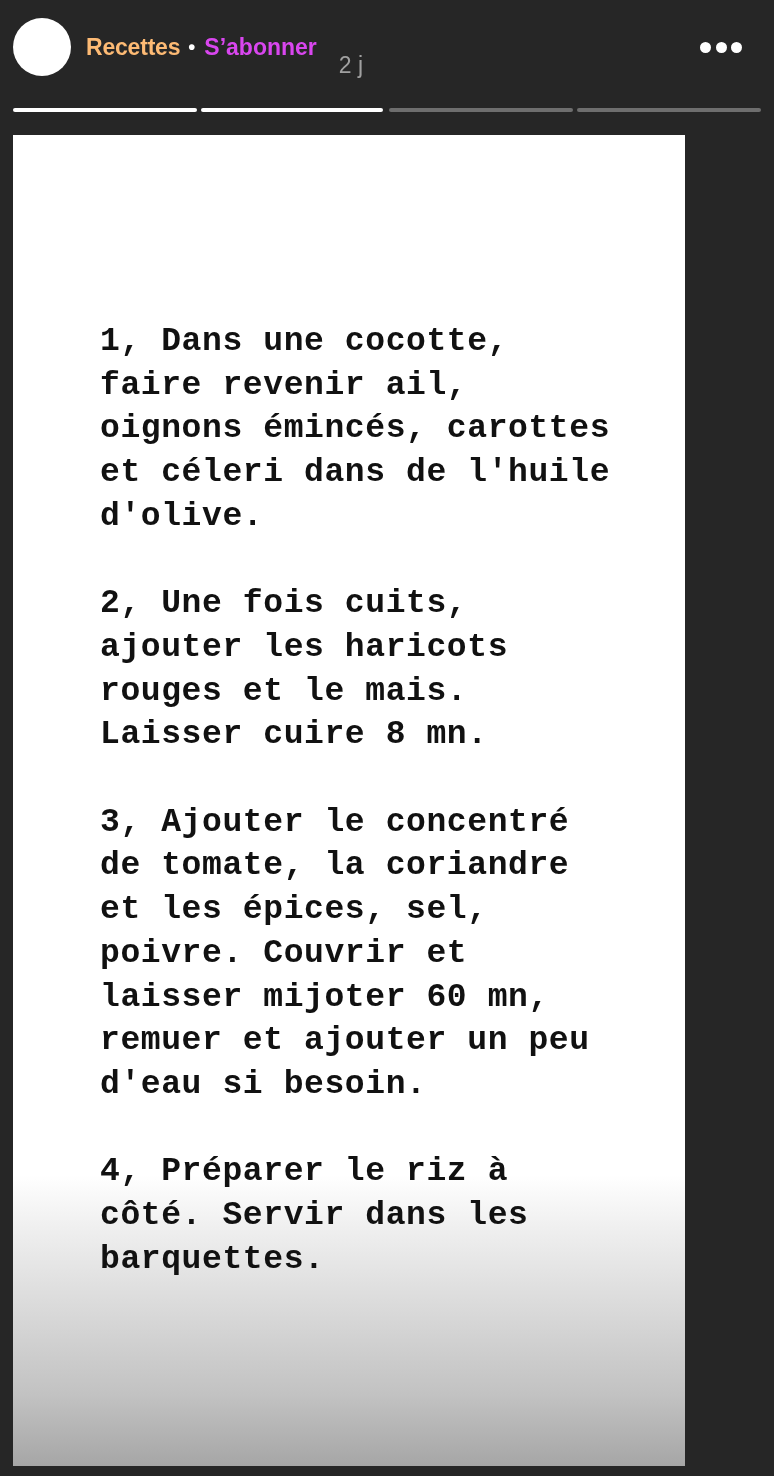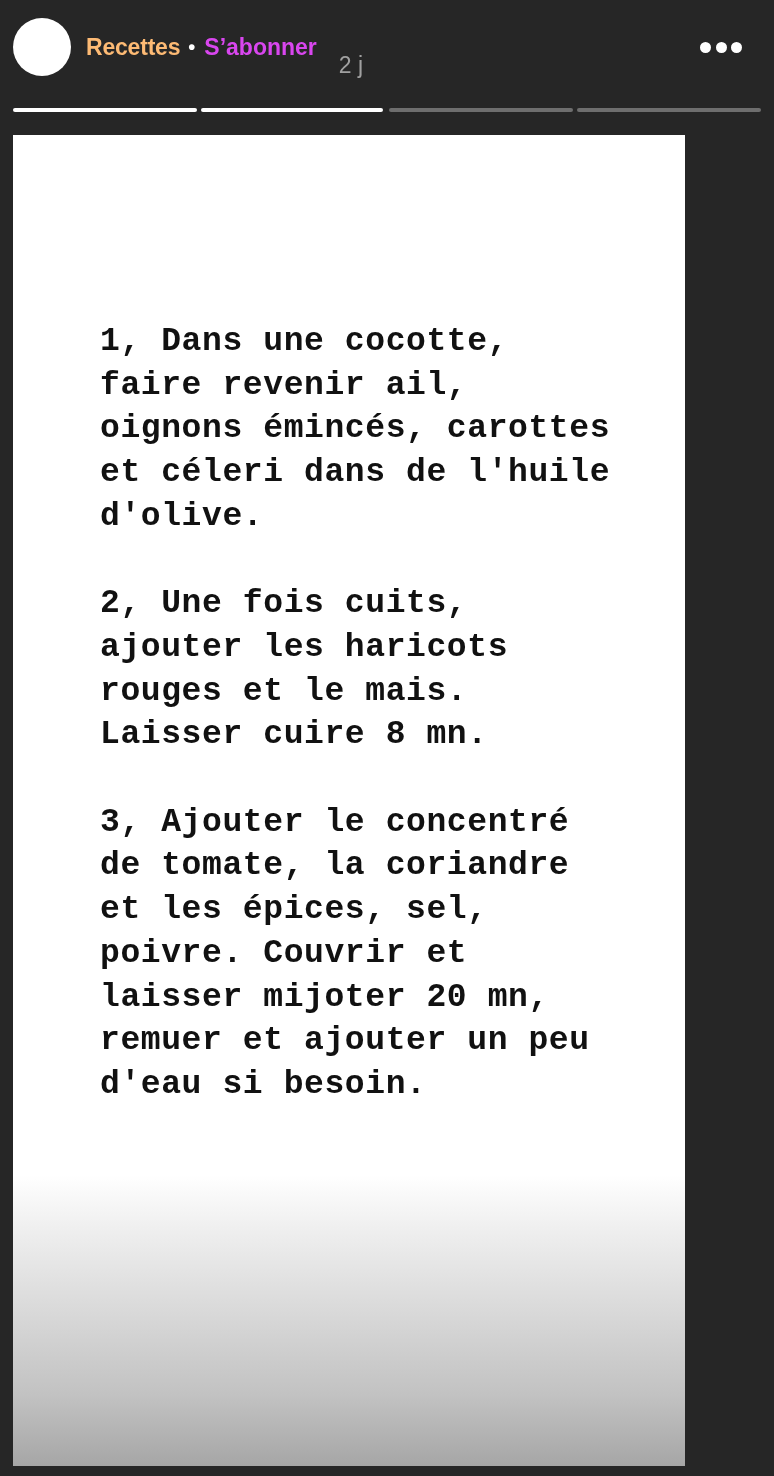--- a/index.html
+++ b/index.html
@@ -164,19 +164,22 @@
 et céleri dans de l'huile
 d'olive.</div>
       <div class="step">2, Une fois cuits,
 ajouter les haricots
 rouges et le mais.
 Laisser cuire 8 mn.</div>
       <div class="step">3, Ajouter le concentré
 de tomate, la coriandre
 et les épices, sel,
 poivre. Couvrir et
-laisser mijoter 20 mn,
+laisser mijoter 60 mn,
 remuer et ajouter un peu
 d'eau si besoin.</div>
+      <div class="step">4, Préparer le riz à
+côté. Servir dans les
+barquettes.</div>
     </div>
   </div>
 
 </div>
 
 </body></html>

